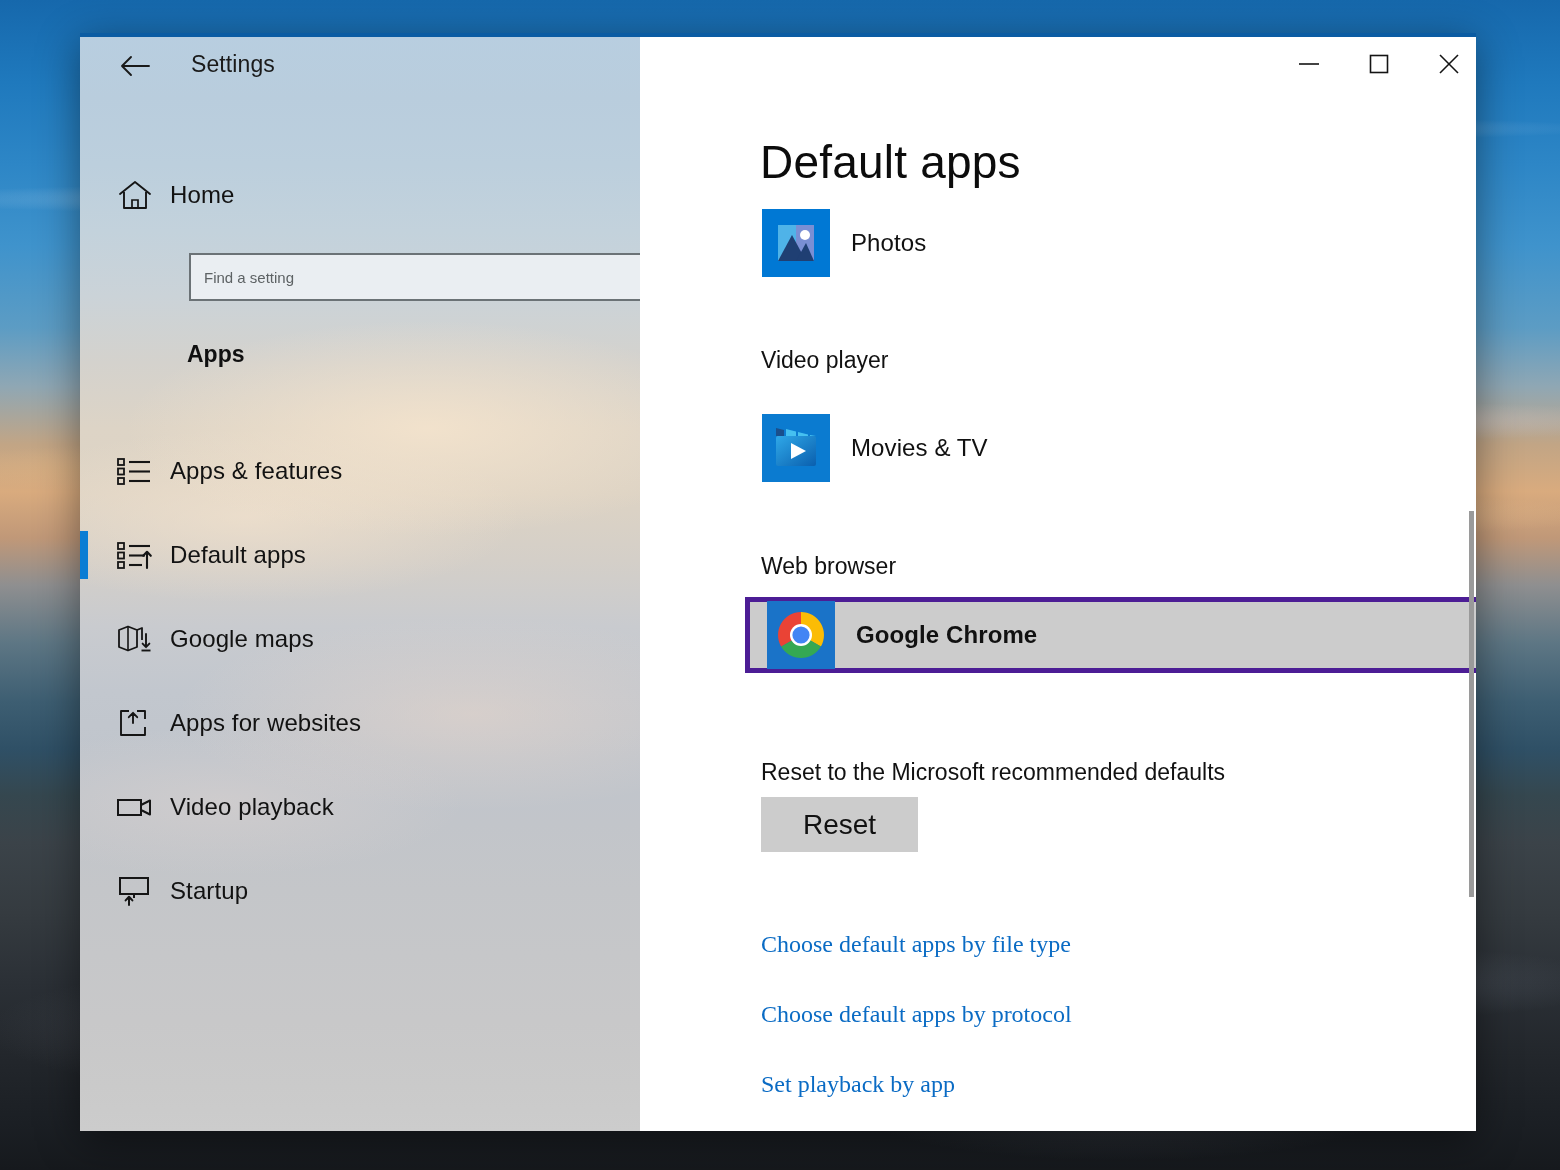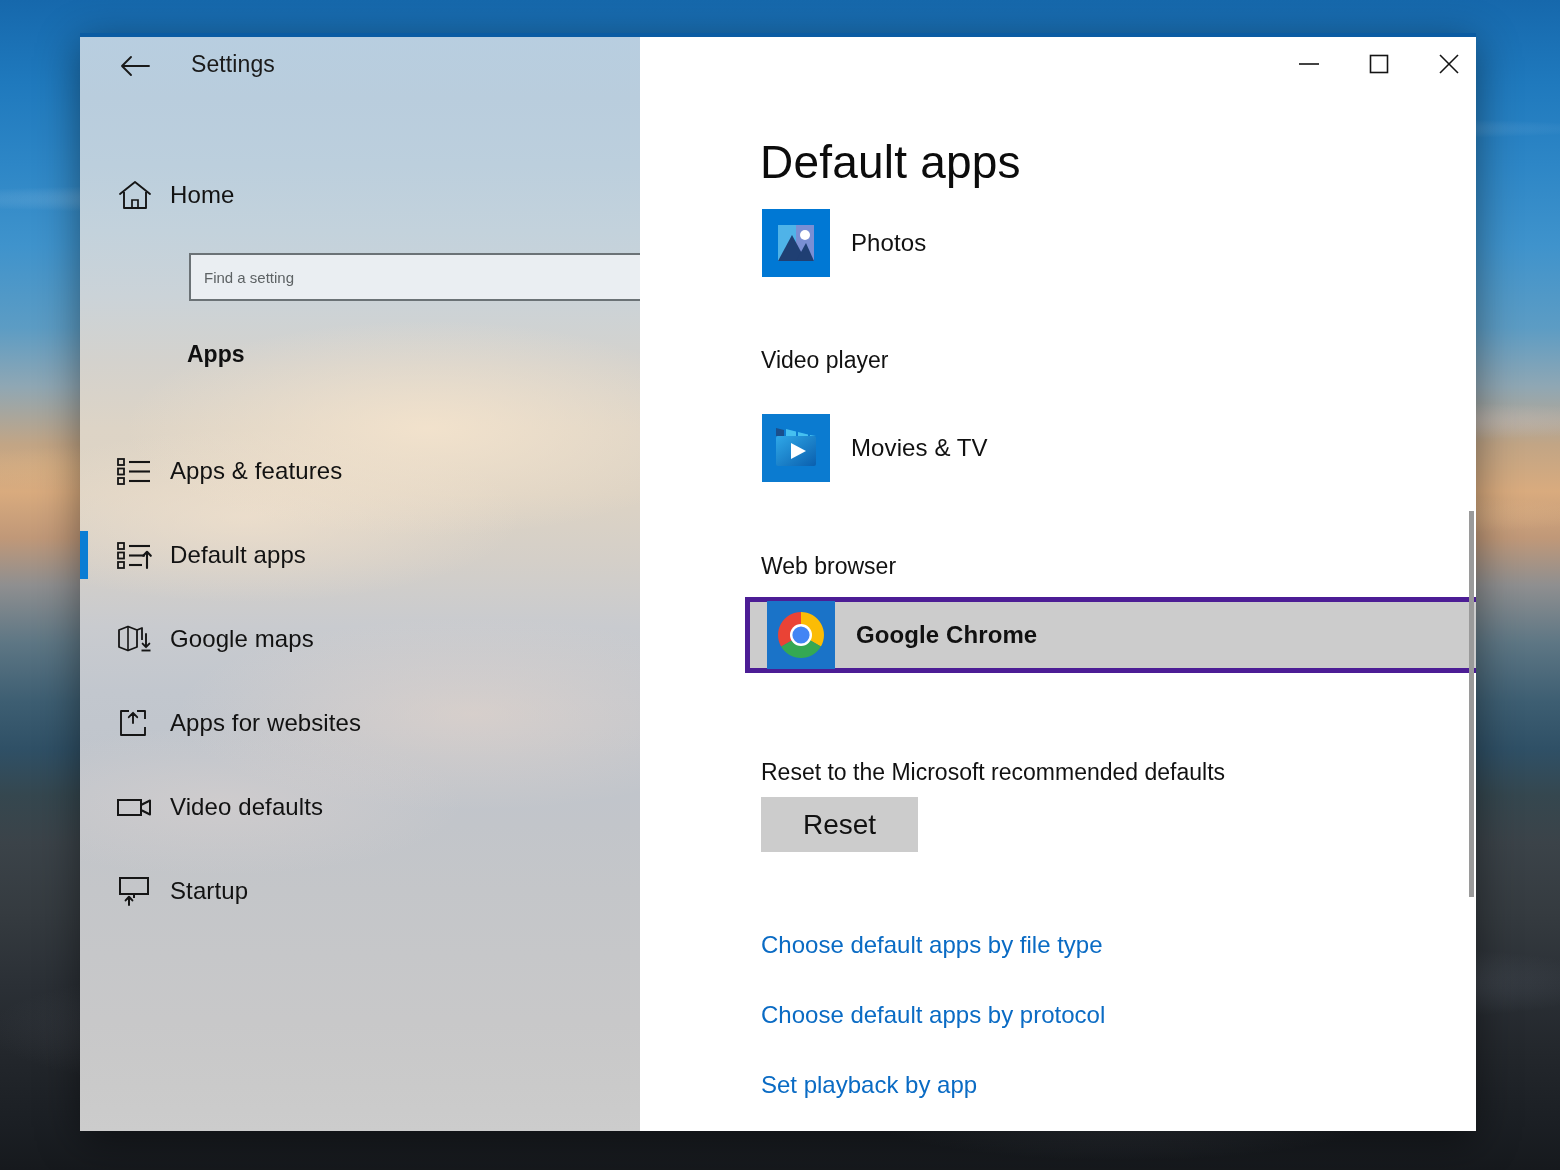--- a/index.html
+++ b/index.html
@@ -286,20 +286,21 @@
     cursor: pointer;
   }
 
   .content-link {
     position: absolute;
     left: 121px;
     font-size: 24px;
     color: #0a6bc4;
     white-space: nowrap;
     cursor: pointer;
+    font-family: Liberation Serif, serif;
   }
   #link-file-type { top: 894px; }
   #link-protocol  { top: 964px; }
   #link-by-app    { top: 1034px; }
 
   
   #content-scrollbar {
     position: absolute;
     left: 829px; top: 474px;
     width: 5px; height: 386px;
@@ -396,21 +397,21 @@
           <span class="nav-label">Apps for websites</span>
         </div>
 
         <div class="nav-item">
           <span class="nav-icon">
             <svg width="38" height="30" viewBox="0 0 38 30">
               <rect x="2" y="8" width="23" height="15" fill="none" stroke="#151515" stroke-width="2"></rect>
               <path d="M25 13 L34 8.5 L34 22.5 L25 18 Z" fill="none" stroke="#151515" stroke-width="2" stroke-linejoin="round"></path>
             </svg>
           </span>
-          <span class="nav-label">Video defaults</span>
+          <span class="nav-label">Video playback</span>
         </div>
 
         <div class="nav-item">
           <span class="nav-icon">
             <svg width="36" height="32" viewBox="0 0 36 32">
               <rect x="3" y="3" width="28" height="16" fill="none" stroke="#151515" stroke-width="2"></rect>
               <line x1="17" y1="19" x2="17" y2="23" stroke="#151515" stroke-width="2"></line>
               <path d="M12 30 L12 22 M8.6 25.4 L12 21.8 L15.4 25.4" fill="none" stroke="#151515" stroke-width="2" stroke-linecap="round" stroke-linejoin="round"></path>
             </svg>
           </span>

